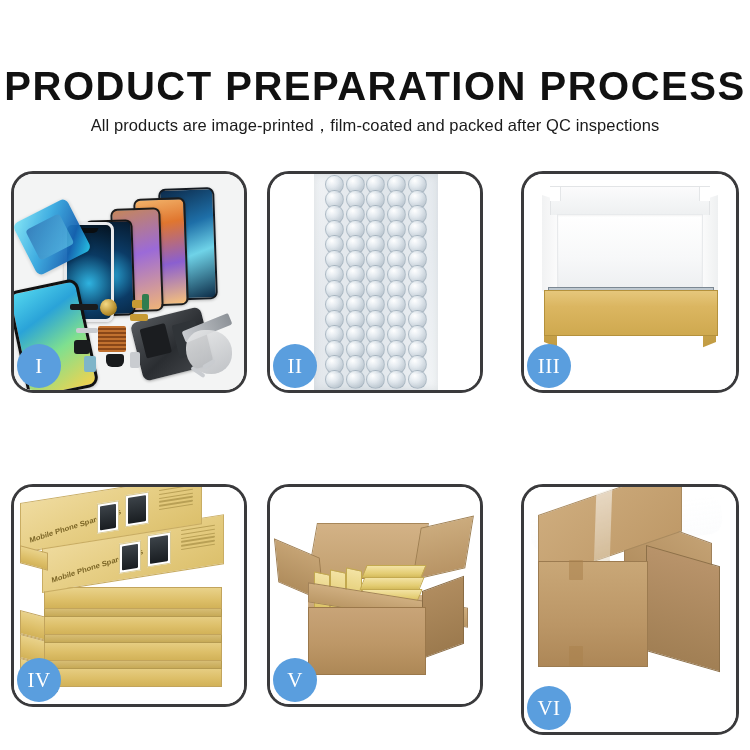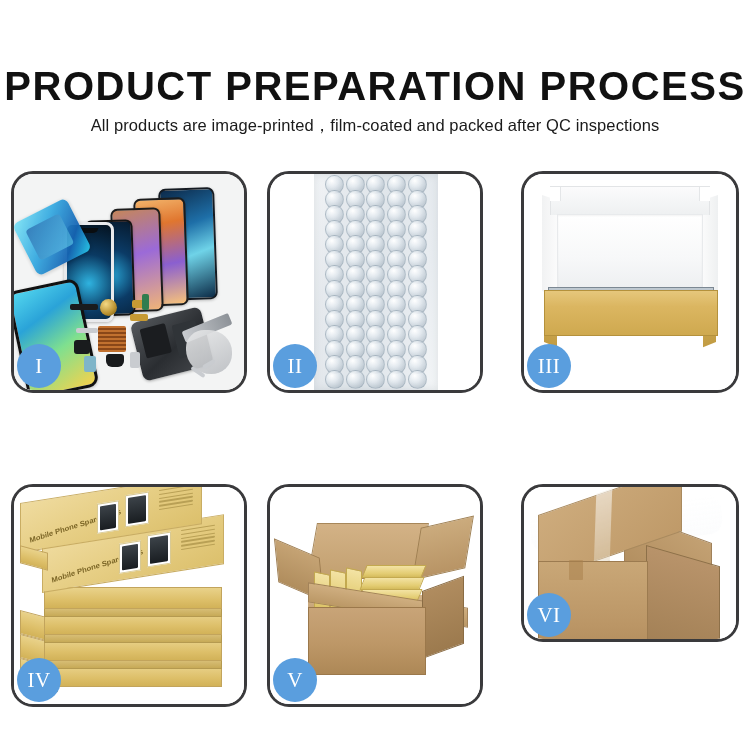--- a/index.html
+++ b/index.html
@@ -40,21 +40,21 @@
     border-radius:22px;
     background:#ffffff;
     box-sizing:border-box;
     overflow:hidden;
   }
   .card.c1{left:11px;  top:142px; width:236px;height:222px;}
   .card.c2{left:267px; top:142px; width:216px;height:222px;}
   .card.c3{left:521px; top:142px; width:218px;height:222px;}
   .card.c4{left:11px;  top:455px; width:236px;height:223px;}
   .card.c5{left:267px; top:455px; width:216px;height:223px;}
-  .card.c6{left:521px; top:455px; width:218px;height:158px;}
+  .card.c6{left:521px; top:455px; width:218px;height:251px;}
 
   .stage{position:absolute;inset:0;overflow:hidden;}
 
   
   .badge{
     position:absolute;left:3px;bottom:2px;
     width:44px;height:44px;border-radius:50%;
     background:#5a9ede;
     color:#ffffff;
     display:flex;align-items:center;justify-content:center;

